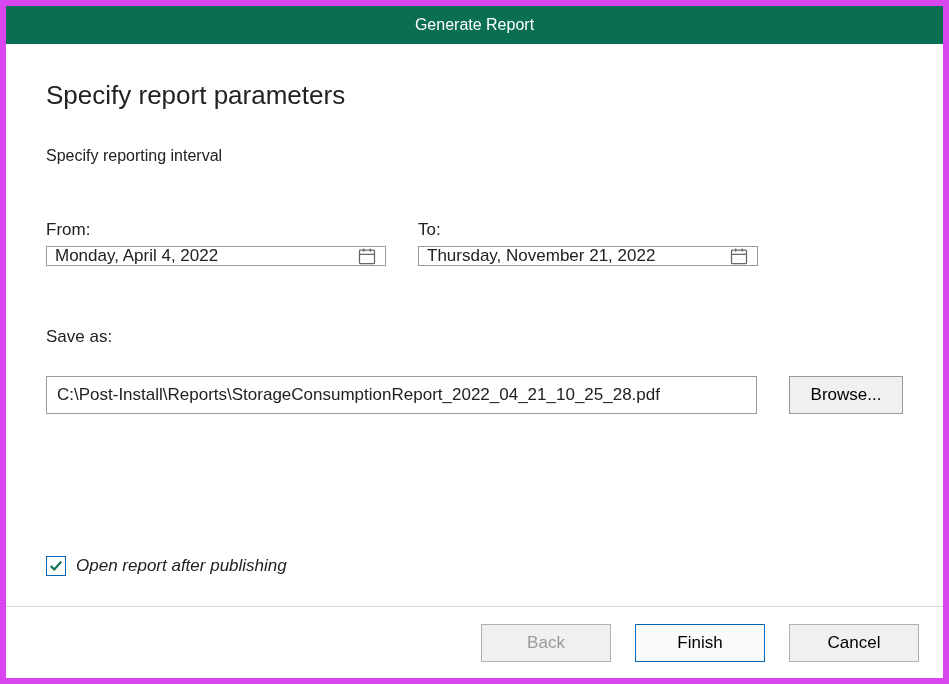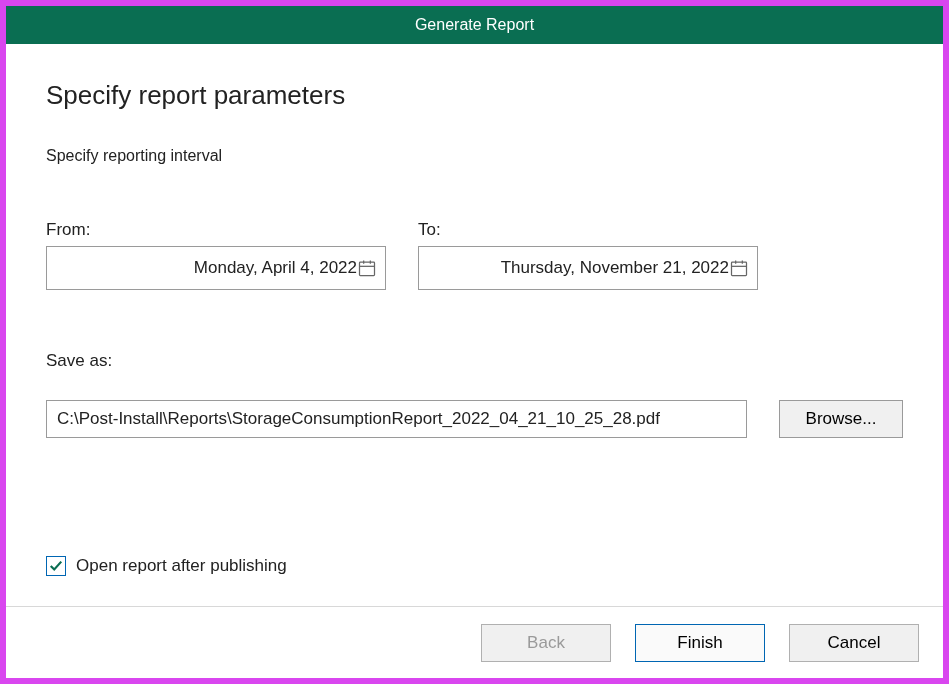--- a/index.html
+++ b/index.html
@@ -73,24 +73,23 @@
     }
     .field-label {
       font-size: 17px;
       margin-bottom: 6px;
       margin-top: 37px;
     }
     .date-input {
       display: flex;
       align-items: center;
       border: 1px solid #9a9a9a;
-      height: 44px;
+      height: 20px;
       padding: 0 8px;
       background: #fff;
-      text-align: right;
     }
     .date-input .value {
       flex: 1;
       font-size: 17px;
     }
     .calendar-icon svg {
       width: 20px;
       height: 20px;
       display: block;
     }
@@ -109,36 +108,37 @@
       flex: 1;
       border: 1px solid #9a9a9a;
       height: 38px;
       padding: 0 10px;
       font-size: 17px;
       display: flex;
       align-items: center;
       background: #fff;
     }
     .browse-btn {
-      width: 124px;
+      width: 114px;
       height: 38px;
       background: #f0f0f0;
       border: 1px solid #9a9a9a;
       font-size: 17px;
       cursor: pointer;
       font-family: inherit;
     }
     .spacer {
       flex: 1;
     }
     .checkbox-row {
       display: flex;
       align-items: center;
       gap: 10px;
       margin-bottom: 20px;
+      font-style: italic;
     }
     .checkbox {
       width: 20px;
       height: 20px;
       border: 1px solid #0066b3;
       display: flex;
       align-items: center;
       justify-content: center;
       cursor: pointer;
       background: #fff;

